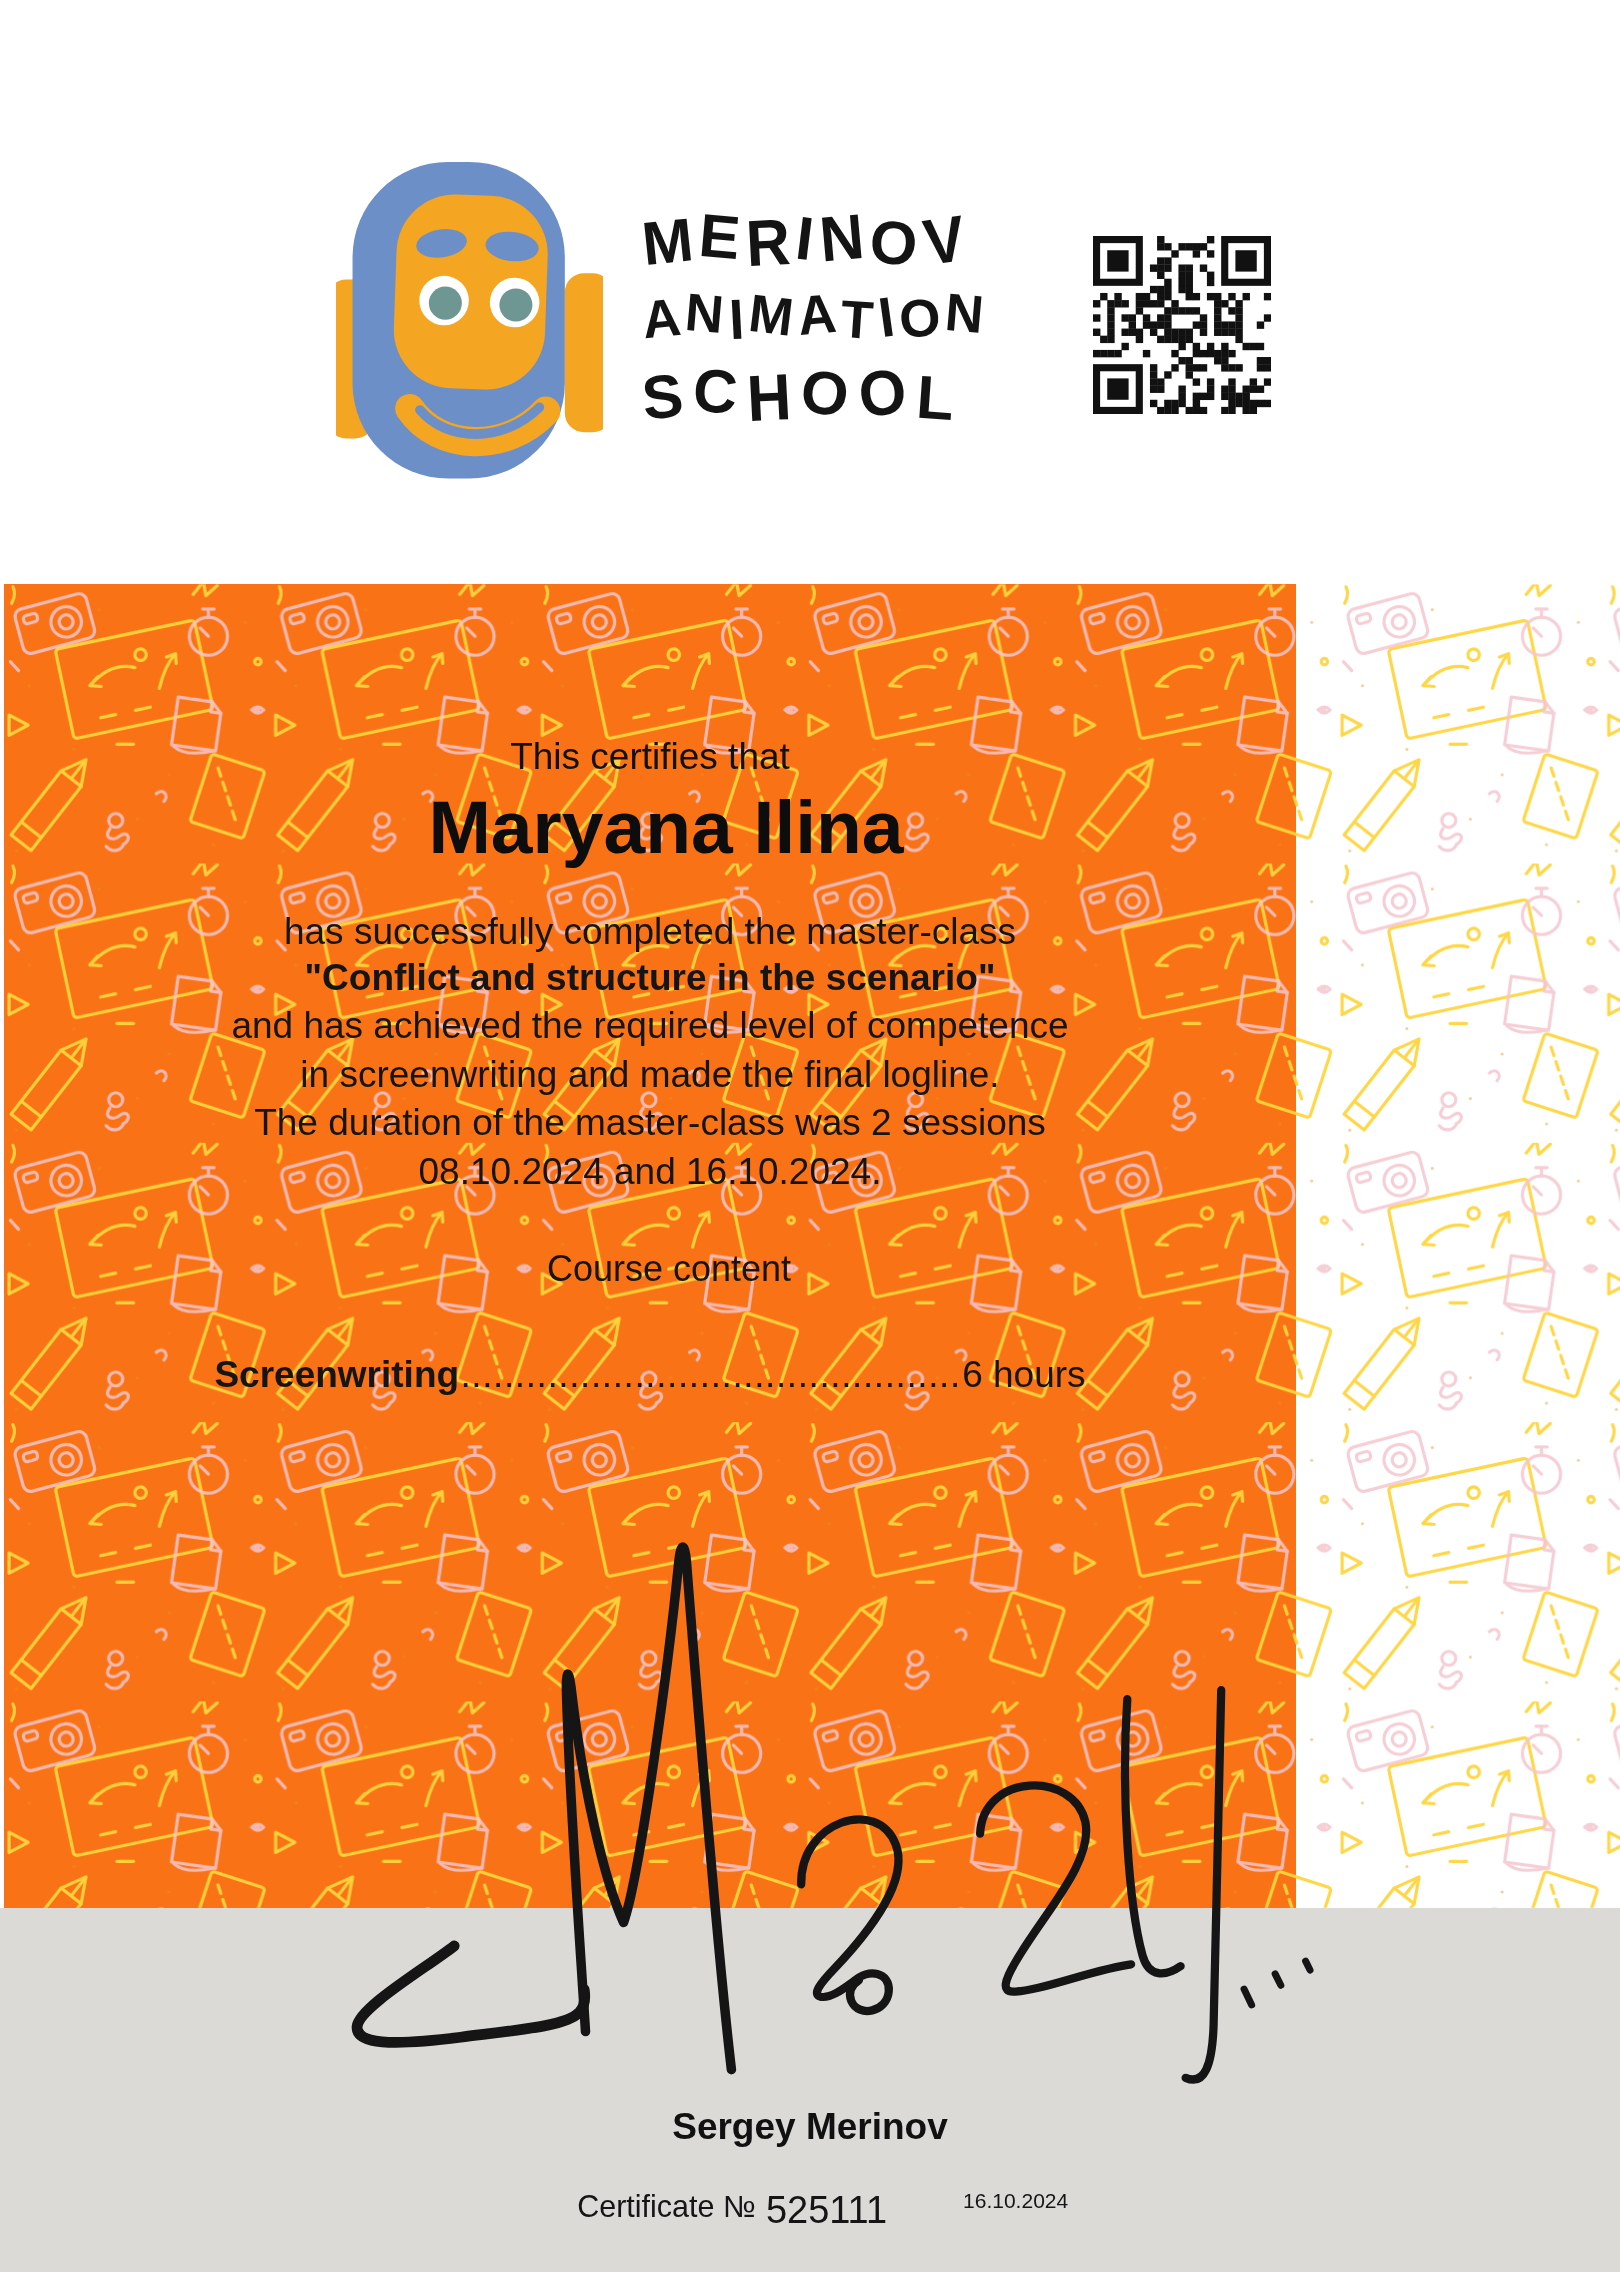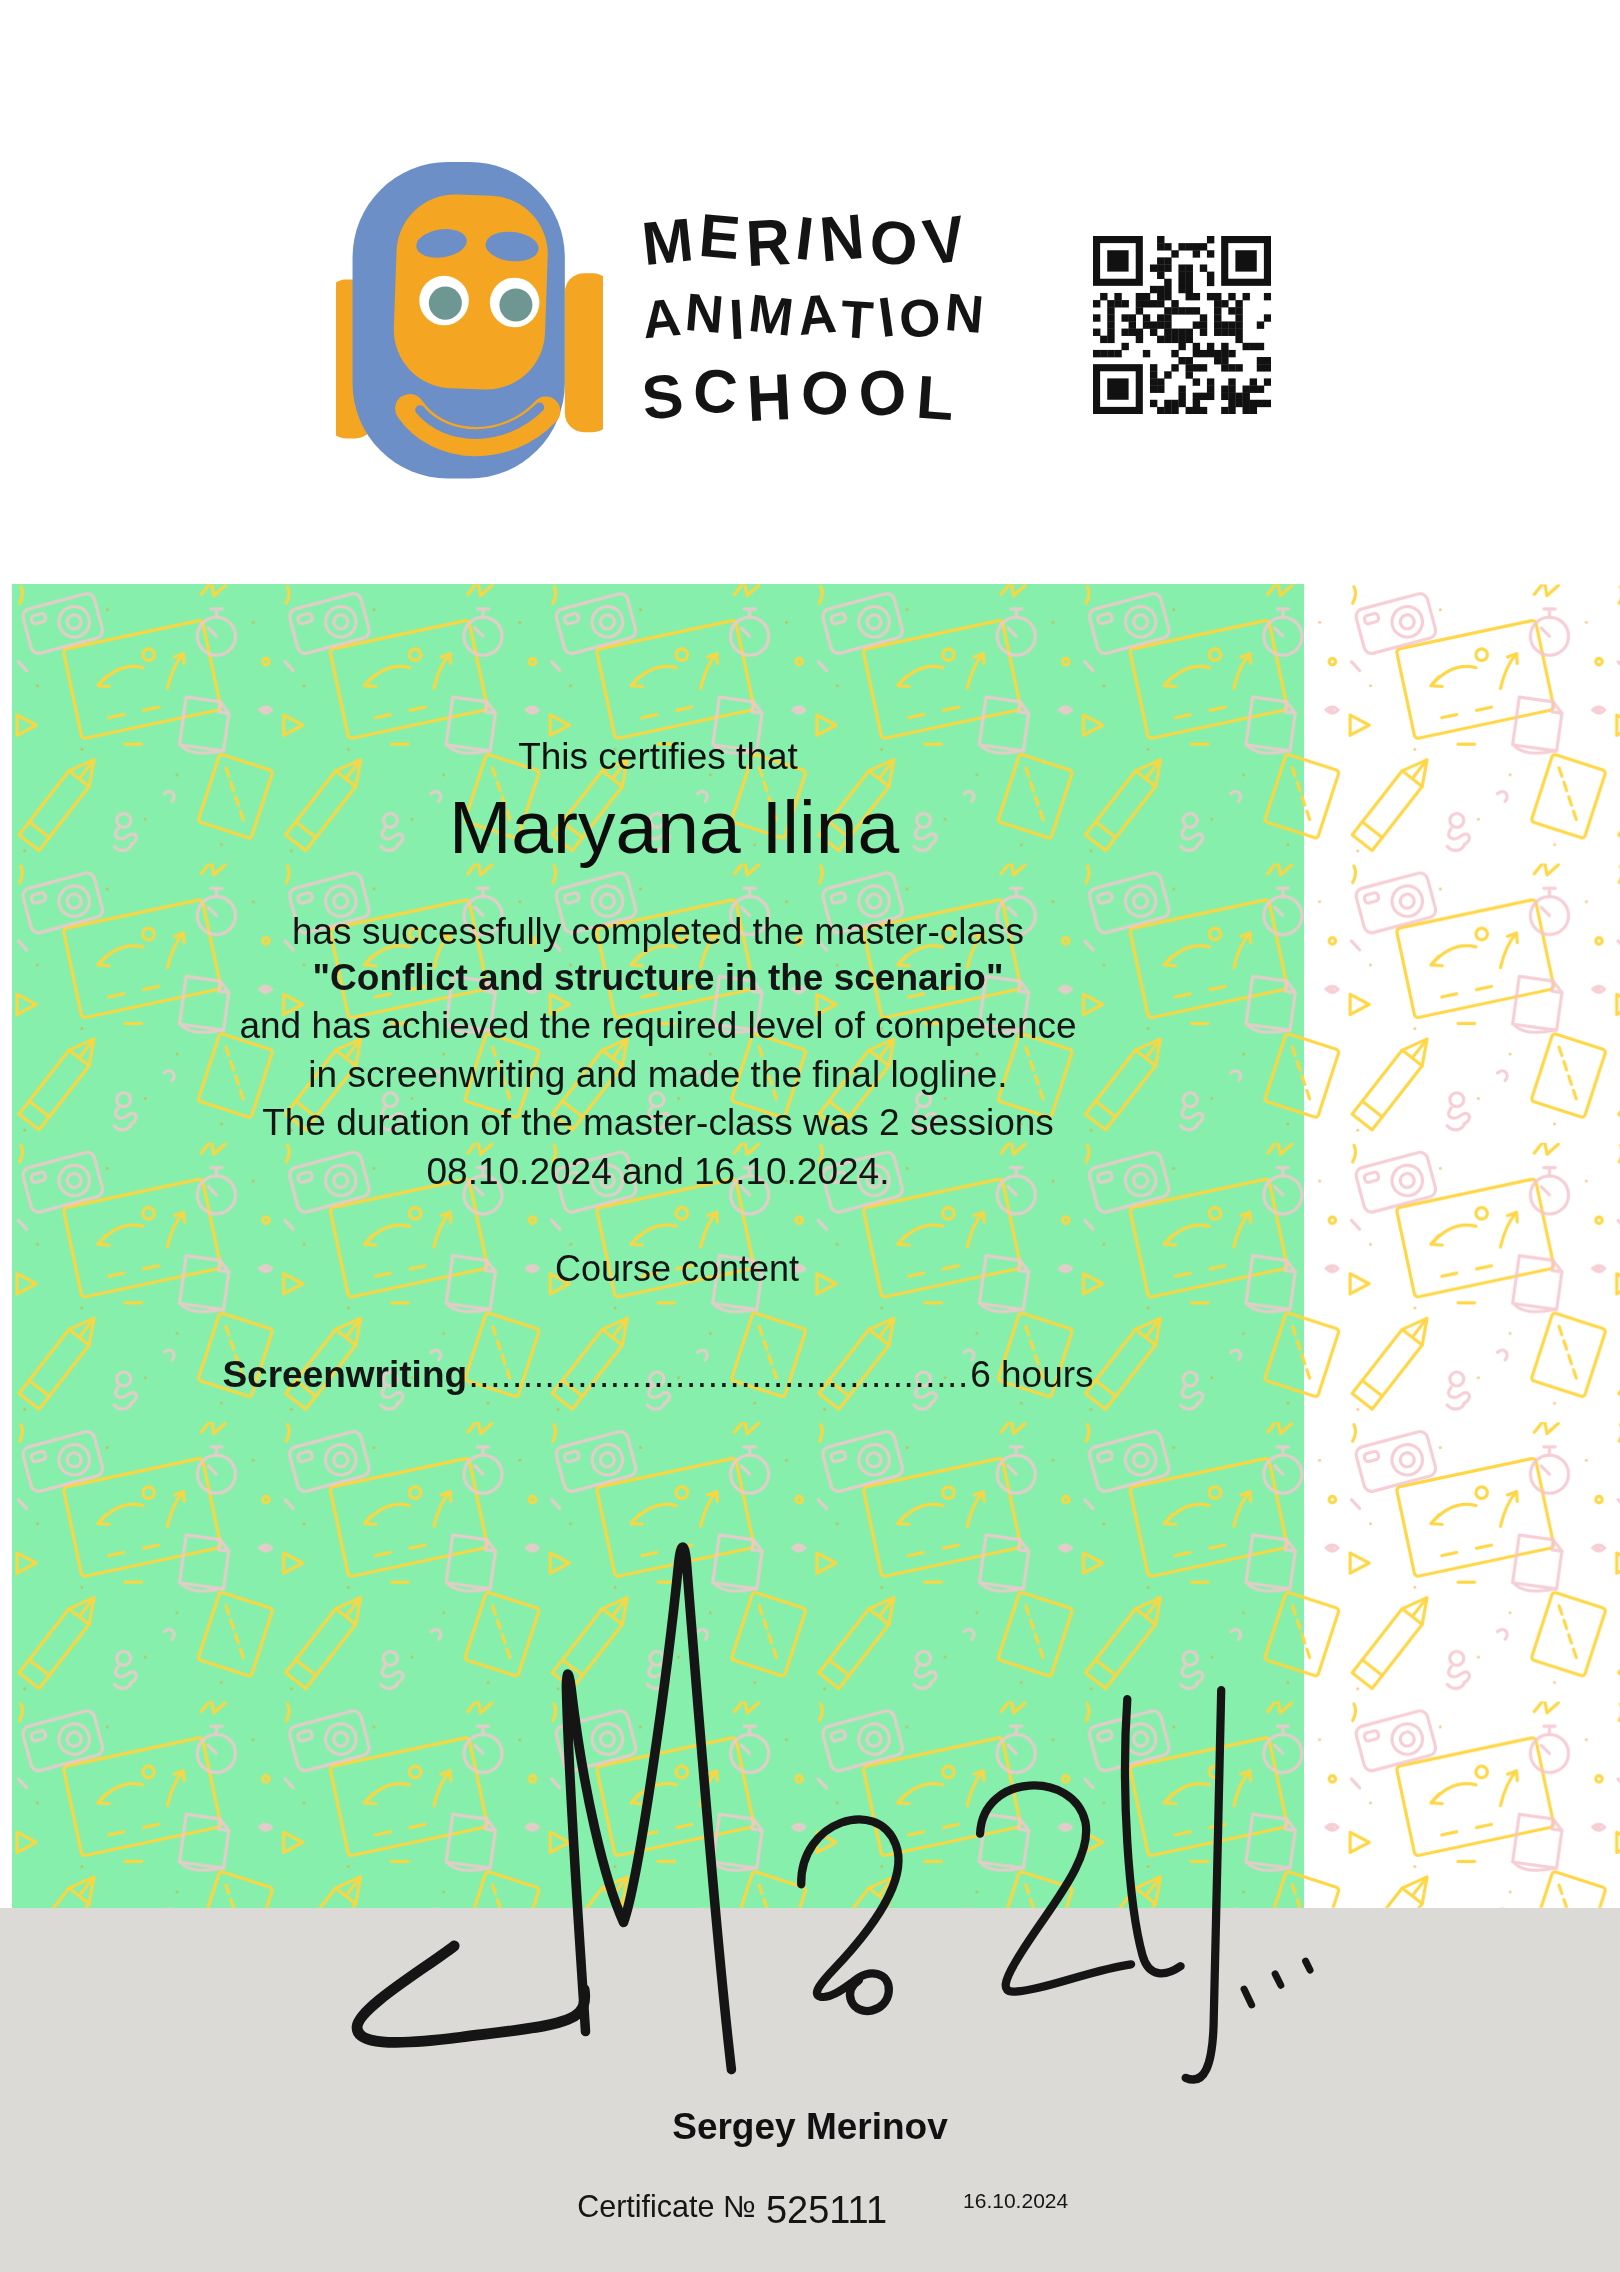--- a/index.html
+++ b/index.html
@@ -18,25 +18,25 @@
   .lt0{transform:rotate(-6deg) translateY(1.3px);}
   .lt1{transform:rotate(5deg) translateY(-3.2px);}
   .lt2{transform:rotate(-3deg) translateY(2.5px) scaleY(1.07);}
   .lt3{transform:rotate(7deg) translateY(-1.3px);}
   .lt4{transform:rotate(-5deg) translateY(-2.5px) scaleY(1.04);}
   .lt5{transform:rotate(4deg) translateY(3.2px);}
   .lt6{transform:rotate(-8deg) scaleY(1.06);}
   .qr{position:absolute;left:1093px;top:236px;width:178px;height:178px;}
 
   
-  .band-orange{position:absolute;left:12px;top:584px;width:1292px;height:1324px;background:#86efac;}
+  .band-orange{position:absolute;left:4px;top:584px;width:1292px;height:1324px;background:#f97316;}
   .pattern-svg{position:absolute;left:0;top:0;}
   .band-content{position:absolute;left:0;top:0;width:100%;text-align:center;}
   .intro{margin:151px 0 0 0;font-size:37px;line-height:44px;color:#111;}
-  .recipient{margin:3.8px 0 0 0;font-size:75px;line-height:89px;font-weight:400;color:#0d0d0d;padding-left:32px;}
+  .recipient{margin:3.8px 0 0 0;font-size:75px;line-height:89px;font-weight:700;color:#0d0d0d;padding-left:32px;}
   .completion{margin:37px 0 0 0;font-size:37px;line-height:46px;}
   .course-title{margin:0;font-size:37px;line-height:46px;font-weight:700;}
   .achievement{margin:2.5px 0 0 0;font-size:37px;line-height:46px;}
   .content-heading{margin:52px 0 0 0;font-size:36px;line-height:44px;font-weight:400;padding-left:38px;}
   .course-row{display:inline-flex;align-items:center;margin:61px auto 0 auto;
               font-size:37px;line-height:46px;white-space:nowrap;}
   .course-name{font-weight:700;}
   .leader-dots{letter-spacing:0.6px;margin:0 1.3px;}
 
   

